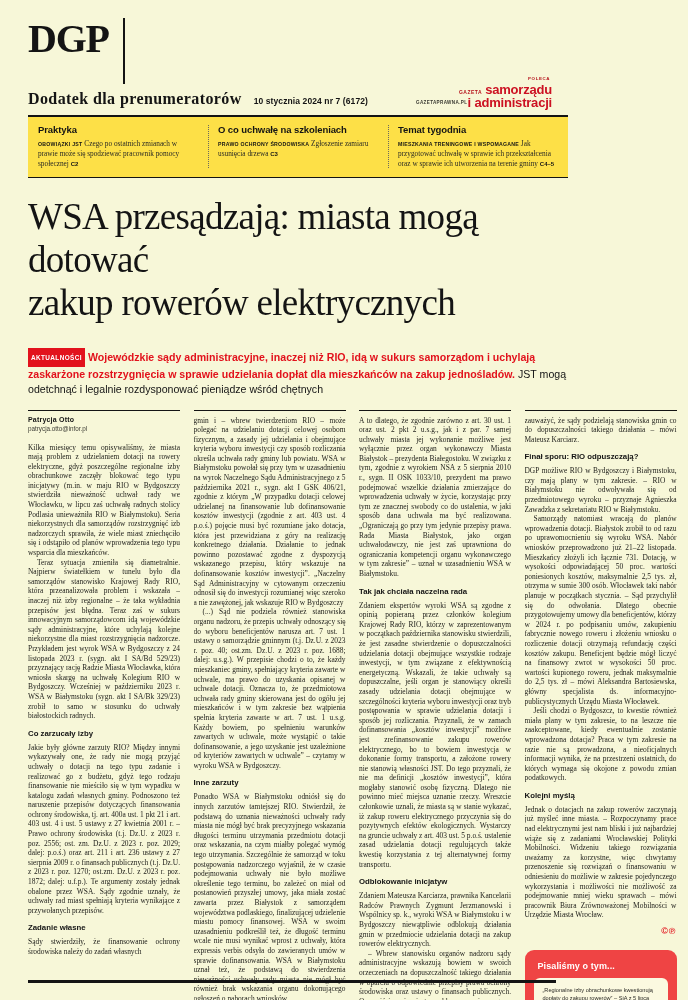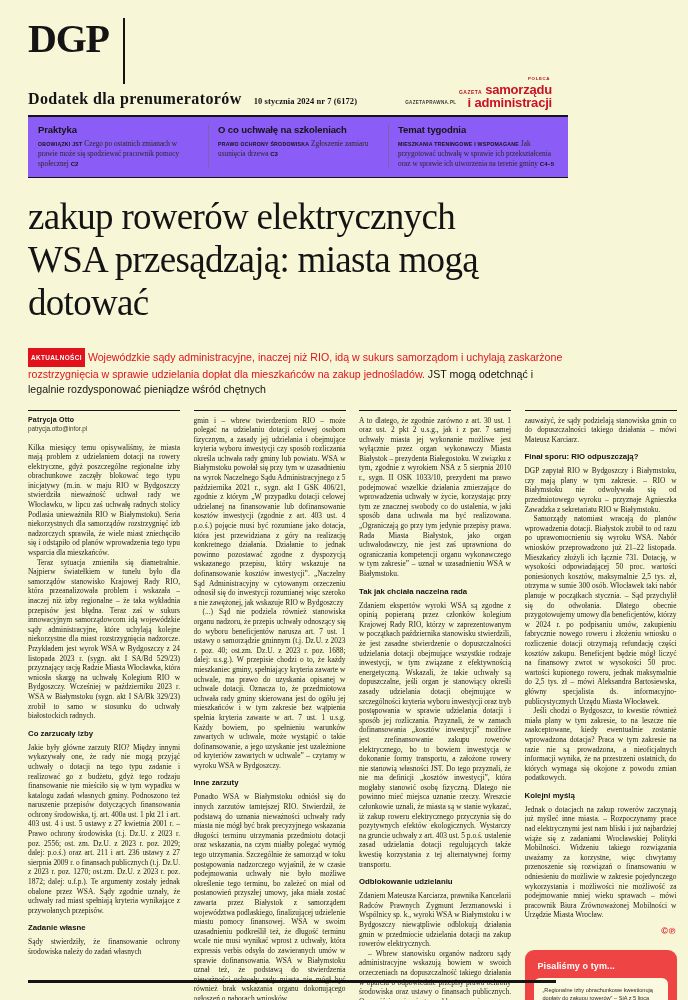--- a/index.html
+++ b/index.html
@@ -62,21 +62,21 @@
     height: 30px;
   }
   .dodatek {
     font-family: "Liberation Serif", serif;
     font-weight: bold;
     font-size: 16px;
     letter-spacing: 0.4px;
     color: #141414;
   }
   .issue-info {
-    font-family: Liberation Serif, serif;
+    font-family: Liberation Sans, sans-serif;
     font-weight: bold;
     font-size: 8.5px;
     letter-spacing: 0.1px;
     margin-left: 12px;
     padding-bottom: 2px;
     color: #141414;
   }
   .site-url {
     font-family: "Liberation Sans", sans-serif;
     font-weight: bold;
@@ -134,21 +134,21 @@
     text-align: right;
   }
 
   .rule-thick {
     border-top: 2.5px solid #141414;
     margin-top: 7px;
   }
 
   
   .teaser-bar {
-    background: #8b5cf6;
+    background: #fde047;
     display: flex;
     padding: 7px 0 8px 0;
     margin-top: 0;
     border-bottom: 1px solid #141414;
   }
   .teaser {
     flex: 1 1 0;
     padding: 0 10px 0 10px;
     position: relative;
   }
@@ -214,21 +214,21 @@
     font-family: "Liberation Sans", sans-serif;
     font-weight: bold;
     font-size: 6.4px;
     letter-spacing: 0.4px;
     padding: 1.5px 3px 1.5px 3px;
     vertical-align: 1.5px;
     margin-right: 3px;
   }
   .lead-red {
     color: #e2121c;
-    font-weight: normal;
+    font-weight: bold;
   }
   .lead-rest {
     color: #141414;
   }
 
   
   .columns {
     display: flex;
     margin-top: 12px;
     height: 648px;
@@ -384,22 +384,22 @@
       <div class="teaser-title">Temat tygodnia</div>
       <div class="teaser-body">
         <span class="teaser-kicker">MIESZKANIA TRENINGOWE I WSPOMAGANE</span>
         <span>Jak przygotować uchwałę w sprawie ich przekształcenia oraz w sprawie ich utworzenia na terenie gminy</span>
         <span class="teaser-page">C4–5</span>
       </div>
     </div>
   </div>
 
   <div class="headline">
+    <div>WSA przesądzają: miasta mogą dotować</div>
     <div>zakup rowerów elektrycznych</div>
-    <div>WSA przesądzają: miasta mogą dotować</div>
   </div>
 
   <div class="lead">
     <span class="lead-badge">AKTUALNOŚCI</span><span class="lead-red">Wojewódzkie sądy administracyjne, inaczej niż RIO, idą w sukurs samorządom i uchylają zaskarżone rozstrzygnięcia w sprawie udzielania dopłat dla mieszkańców na zakup jednośladów.</span><span class="lead-rest"> JST mogą odetchnąć i legalnie rozdysponować pieniądze wśród chętnych</span>
   </div>
 
   <div class="columns">
 
     <div class="col">
       <div class="byline-name">Patrycja Otto</div>
@@ -416,29 +416,29 @@
       <p class="noindent">gmin i – wbrew twierdzeniom RIO – może polegać na udzielaniu dotacji celowej osobom fizycznym, a zasady jej udzielania i obejmujące kryteria wyboru inwestycji czy sposób rozliczania określa uchwała rady gminy lub powiatu. WSA w Białymstoku powołał się przy tym w uzasadnieniu na wyrok Naczelnego Sądu Administracyjnego z 5 października 2021 r., sygn. akt I GSK 406/21, zgodnie z którym „W przypadku dotacji celowej udzielanej na finansowanie lub dofinansowanie kosztów inwestycji (zgodnie z art. 403 ust. 4 p.o.ś.) pojęcie musi być rozumiane jako dotacja, która jest przewidziana z góry na realizację konkretnego działania. Działanie to jednak powinno pozostawać zgodne z dyspozycją wskazanego przepisu, który wskazuje na dofinansowanie kosztów inwestycji”. „Naczelny Sąd Administracyjny w cytowanym orzeczeniu odnosił się do inwestycji rozumianej więc szeroko a nie zawężonej, jak wskazuje RIO w Bydgoszczy</p>
       <p>(...) Sąd nie podziela również stanowiska organu nadzoru, że przepis uchwały odnoszący się do wyboru beneficjentów narusza art. 7 ust. 1 ustawy o samorządzie gminnym (t.j. Dz.U. z 2023 r. poz. 40; ost.zm. Dz.U. z 2023 r. poz. 1688; dalej: u.s.g.). W przepisie chodzi o to, że każdy mieszkaniec gminy, spełniający kryteria zawarte w uchwale, ma prawo do uzyskania opisanej w uchwale dotacji. Oznacza to, że przedmiotowa uchwała rady gminy skierowana jest do ogółu jej mieszkańców i w tym zakresie bez wątpienia spełnia kryteria zawarte w art. 7 ust. 1 u.s.g. Każdy bowiem, po spełnieniu warunków zawartych w uchwale, może wystąpić o takie dofinansowanie, a jego uzyskanie jest uzależnione od kryteriów zawartych w uchwale” – czytamy w wyroku WSA w Bydgoszczy.</p>
       <div class="subhead">Inne zarzuty</div>
       <p class="noindent">Ponadto WSA w Białymstoku odniósł się do innych zarzutów tamtejszej RIO. Stwierdził, że podstawą do uznania nieważności uchwały rady miasta nie mógł być brak precyzyjnego wskazania długości terminu utrzymania przedmiotu dotacji oraz wskazania, na czym miałby polegać wymóg tego utrzymania. Szczególnie że samorząd w toku postępowania nadzorczego wyjaśnił, że w czasie podejmowania uchwały nie było możliwe określenie tego terminu, bo zależeć on miał od postanowień przyszłej umowy, jaka miała zostać zawarta przez Białystok z samorządem województwa podlaskiego, finalizującej udzielenie miastu pomocy finansowej. WSA w swoim uzasadnieniu podkreślił też, że długość terminu wcale nie musi wynikać wprost z uchwały, która expressis verbis odsyła do zawieranych umów w sprawie dofinansowania. WSA w Białymstoku uznał też, że podstawą do stwierdzenia nieważności uchwały rady miasta nie mógł być również brak wskazania organu dokonującego ogłoszeń o naborach wniosków.</p>
     </div>
 
     <div class="col">
       <p class="noindent">A to dlatego, że zgodnie zarówno z art. 30 ust. 1 oraz ust. 2 pkt 2 u.s.g., jak i z par. 7 samej uchwały miasta jej wykonanie możliwe jest wyłącznie przez organ wykonawczy Miasta Białystok – prezydenta Białegostoku. W związku z tym, zgodnie z wyrokiem NSA z 5 sierpnia 2010 r., sygn. II OSK 1033/10, prezydent ma prawo podejmować wszelkie działania zmierzające do wprowadzenia uchwały w życie, korzystając przy tym ze znacznej swobody co do ustalenia, w jaki sposób dana uchwała ma być realizowana. „Ograniczają go przy tym jedynie przepisy prawa. Rada Miasta Białystok, jako organ uchwałodawczy, nie jest zaś uprawniona do ograniczania kompetencji organu wykonawczego w tym zakresie” – uznał w uzasadnieniu WSA w Białymstoku.</p>
       <div class="subhead">Tak jak chciała naczelna rada</div>
       <p class="noindent">Zdaniem ekspertów wyroki WSA są zgodne z opinią popieraną przez członków kolegium Krajowej Rady RIO, którzy w zaprezentowanym w początkach października stanowisku stwierdzili, że jest zasadne stwierdzenie o dopuszczalności udzielania dotacji obejmujące wszystkie rodzaje inwestycji, w tym związane z efektywnością energetyczną. Wskazali, że takie uchwały są dopuszczalne, jeśli organ je stanowiący określi zasady udzielania dotacji obejmujące w szczególności kryteria wyboru inwestycji oraz tryb postępowania w sprawie udzielania dotacji i sposób jej rozliczania. Przyznali, że w zamach dofinansowania „kosztów inwestycji” możliwe jest zrefinansowanie zakupu rowerów elektrycznego, bo to bowiem inwestycja w dokonanie formy transportu, a założone rowery nie stanowią własności JST. Do tego przyznali, że nie ma definicji „kosztów inwestycji”, która mogłaby stanowić osobę fizyczną. Dlatego nie powinno mieć miejsca uznanie rzeczy. Wreszcie członkowie uznali, że miasta są w stanie wykazać, iż zakup roweru elektrycznego przyczynia się do pozytywnych efektów ekologicznych. Wystarczy na gruncie uchwały z art. 403 ust. 5 p.o.ś. ustalenie zasad udzielania dotacji regulujących także kwestię korzystania z tej alternatywnej formy transportu.</p>
-      <div class="subhead">Odblokowanie udzielaniu</div>
+      <div class="subhead">Odblokowanie inicjatyw</div>
       <p class="noindent">Zdaniem Mateusza Karciarza, prawnika Kancelarii Radców Prawnych Zygmunt Jerzmanowski i Wspólnicy sp. k., wyroki WSA w Białymstoku i w Bydgoszczy niewątpliwie odblokują działania gmin w przedmiocie udzielania dotacji na zakup rowerów elektrycznych.</p>
       <p>– Wbrew stanowisku organów nadzoru sądy administracyjne wskazują bowiem w swoich orzeczeniach na dopuszczalność takiego działania w oparciu o odpowiednie przepisy prawa ochrony środowiska oraz ustawy o finansach publicznych. Oczywiście nie jest wykluczone, że organy nadzoru wniosą skargi kasacyjne od tych wyroków i przyjdzie nam jeszcze poczekać na ostateczne rozstrzygnięcia w tych sprawach. Jednak już teraz można</p>
     </div>
 
     <div class="col">
       <p class="noindent">zauważyć, że sądy podzielają stanowiska gmin co do dopuszczalności takiego działania – mówi Mateusz Karciarz.</p>
       <div class="subhead">Finał sporu: RIO odpuszczają?</div>
-      <p class="noindent">DGP zapytał RIO w Bydgoszczy i Białymstoku, czy mają plany w tym zakresie. – RIO w Białymstoku nie odwoływała się od przedmiotowego wyroku – przyznaje Agnieszka Zawadzka z sekretariatu RIO w Białymstoku.</p>
+      <p class="noindent">DGP możliwe RIO w Bydgoszczy i Białymstoku, czy mają plany w tym zakresie. – RIO w Białymstoku nie odwoływała się od przedmiotowego wyroku – przyznaje Agnieszka Zawadzka z sekretariatu RIO w Białymstoku.</p>
       <p>Samorządy natomiast wracają do planów wprowadzenia dotacji. Białystok zrobił to od razu po uprawomocnieniu się wyroku WSA. Nabór wniosków przeprowadzono już 21–22 listopada. Mieszkańcy złożyli ich łącznie 731. Dotację, w wysokości odpowiadającej 50 proc. wartości poniesionych kosztów, maksymalnie 2,5 tys. zł, otrzyma w sumie 300 osób. Włocławek taki nabór planuje w początkach stycznia. – Sąd przychylił się do odwołania. Dlatego obecnie przygotowujemy umowy dla beneficjentów, którzy w 2024 r. po podpisaniu umów, zakupieniu fabrycznie nowego roweru i złożeniu wniosku o rozliczenie dotacji otrzymają refundację części kosztów zakupu. Beneficjent będzie mógł liczyć na finansowy zwrot w wysokości 50 proc. wartości kupionego roweru, jednak maksymalnie do 2,5 tys. zł – mówi Aleksandra Bartosiewska, główny specjalista ds. informacyjno-publicystycznych Urzędu Miasta Włocławek.</p>
       <p>Jeśli chodzi o Bydgoszcz, to kwestie również miała plany w tym zakresie, to na leszcze nie zaakceptowane, kiedy ewentualnie zostanie wprowadzona dotacja? Praca w tym zakresie na razie nie są prowadzona, a nieoficjalnych informacji wynika, że na przestrzeni ostatnich, do których wymaga się okojone z powodu zmian podatkowych.</p>
       <div class="subhead">Kolejni myślą</div>
       <p class="noindent">Jednak o dotacjach na zakup rowerów zaczynają już myśleć inne miasta. – Rozpoczynamy prace nad elektrycznymi jest nam bliski i już najbardziej wiąże się z zadaniami Wrocławskiej Polityki Mobilności. Widzeniu takiego rozwiązania uważamy za korzystne, więc chwytamy przenoszenie się rozwiązań o finansowaniu w odniesieniu do możliwie w zakresie pojedynczego wykorzystania i możliwości nie możliwość za podejmowanie mniej wieku sprawach – mówi pracownik Biura Zrównoważonej Mobilności w Urzędzie Miasta Wrocław.</p>
 
       <div class="end-mark">©℗</div>
 
       <div class="red-box">
         <div class="red-box-title">Pisaliśmy o tym...</div>
         <div class="red-box-inner">

